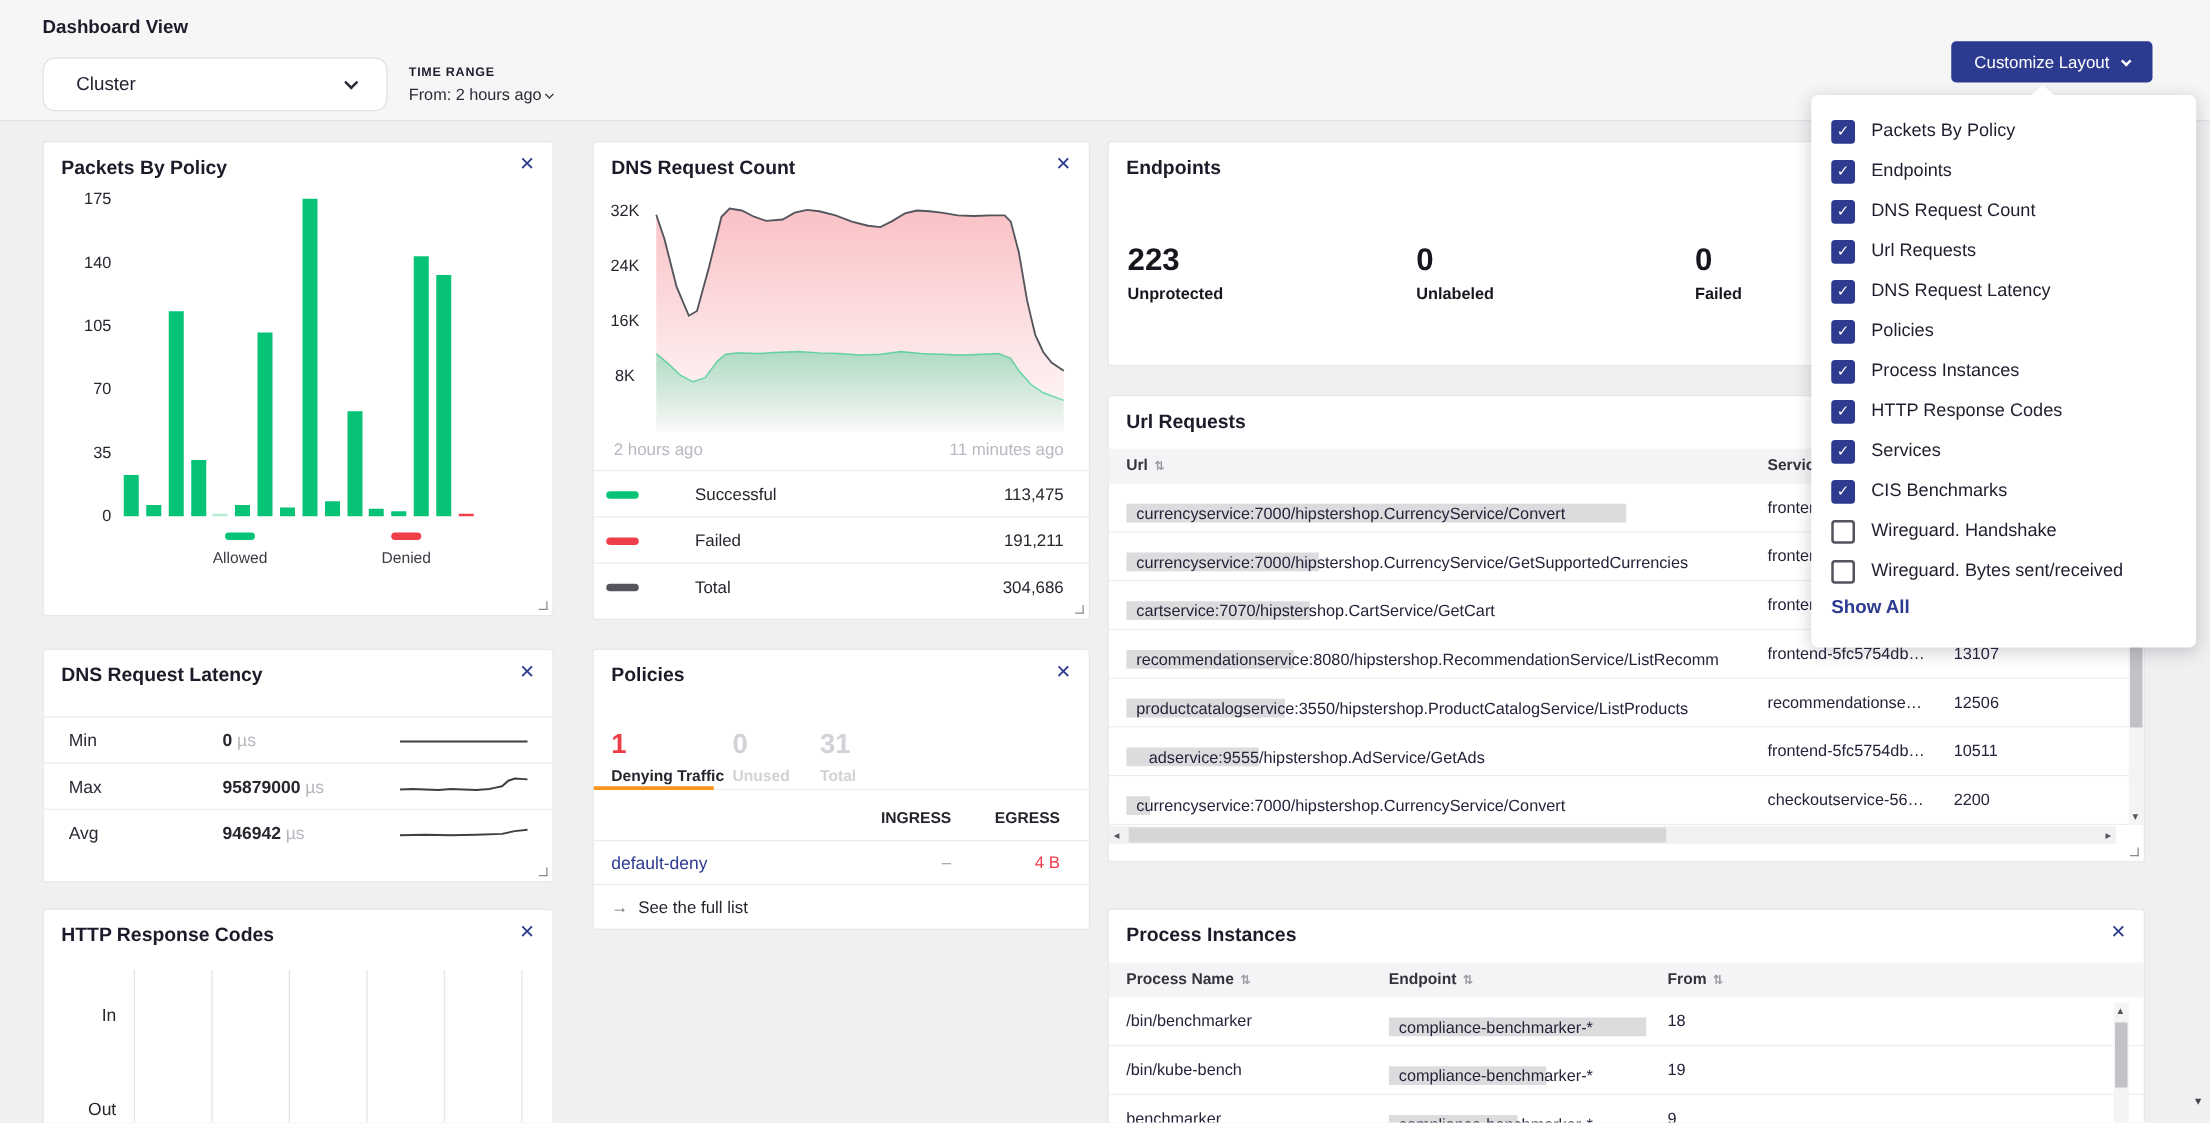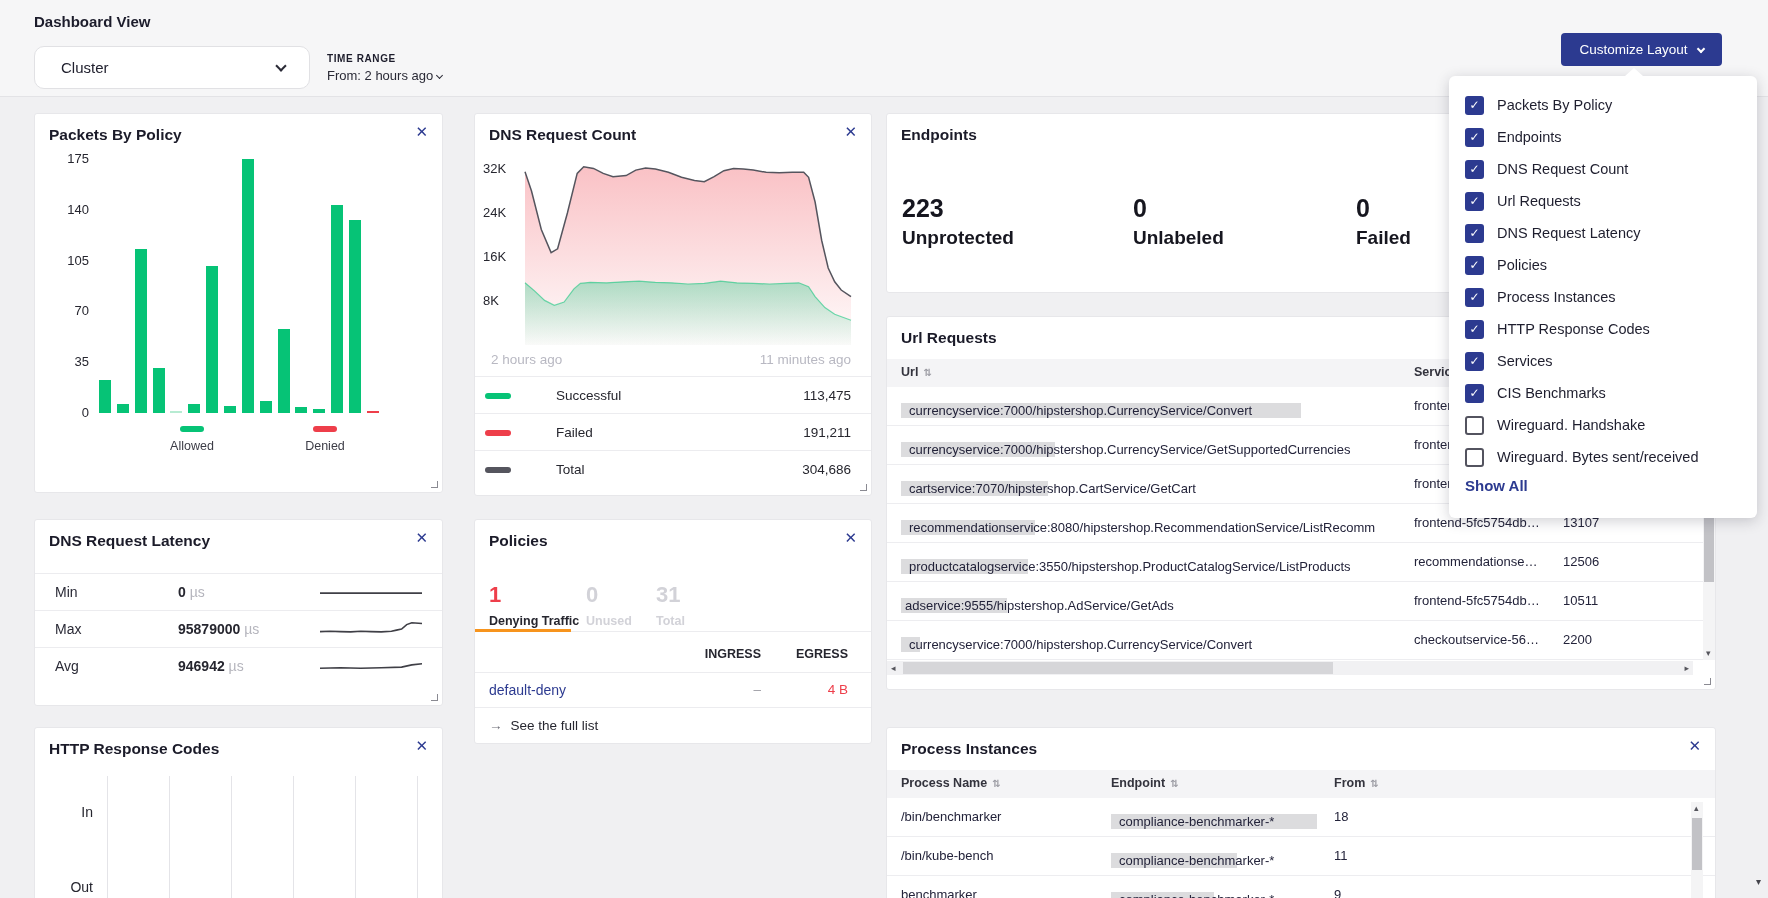--- a/index.html
+++ b/index.html
@@ -29,33 +29,33 @@
   
   #card-packets { left:34px; top:113px; width:409px; height:380px; }
   .ptick { position:absolute; width:36px; text-align:right; font-size:13px; color:#26262f; }
   .pbar { position:absolute; }
   .pleg-item { position:absolute; text-align:center; }
   .pleg-swatch { width:24px; height:6px; border-radius:3px; margin:0 auto; }
   .pleg-label { font-size:12.5px; color:#3c3c46; margin-top:7px; }
 
   
   #card-dnscount { left:474px; top:113px; width:398px; height:383px; }
-  .dtick { position:absolute; left:8px; width:34px; text-align:left; font-size:13px; color:#26262f; }
+  .dtick { position:absolute; left:8px; width:34px; text-align:center; font-size:13px; color:#26262f; }
   .dxlab { position:absolute; top:238px; font-size:13.5px; color:#b8b8c2; }
   .dleg { position:absolute; left:0; top:262px; width:100%; }
   .dleg-row { position:relative; height:37px; border-top:1px solid #ececef; }
   .dleg-swatch { position:absolute; left:10px; top:16px; width:26px; height:6px; border-radius:3px; }
   .dleg-label { position:absolute; left:81px; top:11px; font-size:13.5px; color:#26262e; }
   .dleg-value { position:absolute; right:20px; top:11px; font-size:13.5px; color:#26262e; }
 
   
   #card-endpoints { left:886px; top:113px; width:830px; height:180px; }
   .ep-stat { position:absolute; top:80px; }
   .ep-val { font-size:25px; font-weight:800; color:#16161f; }
-  .ep-lab { font-size:19px; font-weight:700; color:#16161f; margin-top:4px; }
+  .ep-lab { font-size:13px; font-weight:700; color:#16161f; margin-top:4px; }
 
   
   .tbl-head { position:absolute; left:0; top:42px; width:100%; height:28px; background:#f4f4f6; }
   .th { position:absolute; top:6px; font-size:12.5px; font-weight:700; color:#33333d; cursor:pointer; }
   .sort-ic { display:inline-block; margin-left:5px; color:#9a9aa2; font-size:10px; font-family:"DejaVu Sans",sans-serif; }
   .trow { position:absolute; left:0; width:100%; height:39px; border-bottom:1px solid #ededf0; }
   .cell { position:absolute; top:11px; font-size:13px; color:#23233a; white-space:nowrap; }
   .chipcell { overflow:hidden; }
   .chip-bar { position:absolute; left:0; top:-5px; height:26px; background:#dcdcde; }
   .chip-txt { position:relative; }
@@ -260,21 +260,21 @@
         <div class="cell chipcell" style="left: 14px; width: 505px; top: 16px;"><div class="chip-bar" style="width: 134px;"></div><span class="chip-txt" style="padding-left: 8px;">recommendationservice:8080/hipstershop.RecommendationService/ListRecomm</span></div>
         <div class="cell" style="left: 527px; width: 140px; overflow: hidden;">frontend-5fc5754db…</div>
         <div class="cell" style="left: 676px;">13107</div>
       </div>
       <div class="trow" style="top: 226px;">
         <div class="cell chipcell" style="left: 14px; width: 505px; top: 16px;"><div class="chip-bar" style="width: 127px;"></div><span class="chip-txt" style="padding-left: 8px;">productcatalogservice:3550/hipstershop.ProductCatalogService/ListProducts</span></div>
         <div class="cell" style="left: 527px; width: 140px; overflow: hidden;">recommendationse…</div>
         <div class="cell" style="left: 676px;">12506</div>
       </div>
       <div class="trow" style="top: 265px;">
-        <div class="cell chipcell" style="left: 14px; width: 505px; top: 16px;"><div class="chip-bar" style="width: 106px;"></div><span class="chip-txt" style="padding-left: 4px;">adservice:9555/hipstershop.AdService/GetAds</span></div>
+        <div class="cell chipcell" style="left: 14px; width: 505px; top: 16px;"><div class="chip-bar" style="width: 106px;"></div><span class="chip-txt" style="padding-left: 18px;">adservice:9555/hipstershop.AdService/GetAds</span></div>
         <div class="cell" style="left: 527px; width: 140px; overflow: hidden;">frontend-5fc5754db…</div>
         <div class="cell" style="left: 676px;">10511</div>
       </div>
       <div class="trow" style="top: 304px;">
         <div class="cell chipcell" style="left: 14px; width: 505px; top: 16px;"><div class="chip-bar" style="width: 19px;"></div><span class="chip-txt" style="padding-left: 8px;">currencyservice:7000/hipstershop.CurrencyService/Convert</span></div>
         <div class="cell" style="left: 527px; width: 140px; overflow: hidden;">checkoutservice-56…</div>
         <div class="cell" style="left: 676px;">2200</div>
       </div>
     </div>
   <div class="vscroll" style="right:0;top:70px;height:273px">
@@ -375,21 +375,21 @@
   </div>
   <div id="proc-rows">
       <div class="trow" style="top: 70px;">
         <div class="cell" style="left: 14px;">/bin/benchmarker</div>
         <div class="cell chipcell" style="left: 224px; width: 215px; top: 16px;"><div class="chip-bar" style="width: 206px;"></div><span class="chip-txt" style="padding-left: 8px;">compliance-benchmarker-*</span></div>
         <div class="cell" style="left: 447px;">18</div>
       </div>
       <div class="trow" style="top: 109px;">
         <div class="cell" style="left: 14px;">/bin/kube-bench</div>
         <div class="cell chipcell" style="left: 224px; width: 215px; top: 16px;"><div class="chip-bar" style="width: 126px;"></div><span class="chip-txt" style="padding-left: 8px;">compliance-benchmarker-*</span></div>
-        <div class="cell" style="left: 447px;">11</div>
+        <div class="cell" style="left: 447px;">19</div>
       </div>
       <div class="trow" style="top: 148px;">
         <div class="cell" style="left: 14px;">benchmarker</div>
         <div class="cell chipcell" style="left: 224px; width: 215px; top: 16px;"><div class="chip-bar" style="width: 103px;"></div><span class="chip-txt" style="padding-left: 8px;">compliance-benchmarker-*</span></div>
         <div class="cell" style="left: 447px;">9</div>
       </div>
     </div>
   <div class="vscroll" style="right:12px;top:74px;height:126px">
     <div class="sarrow" style="left:3px;top:2px">▴</div>
     <div class="vthumb" style="top:16px;height:52px"></div>

